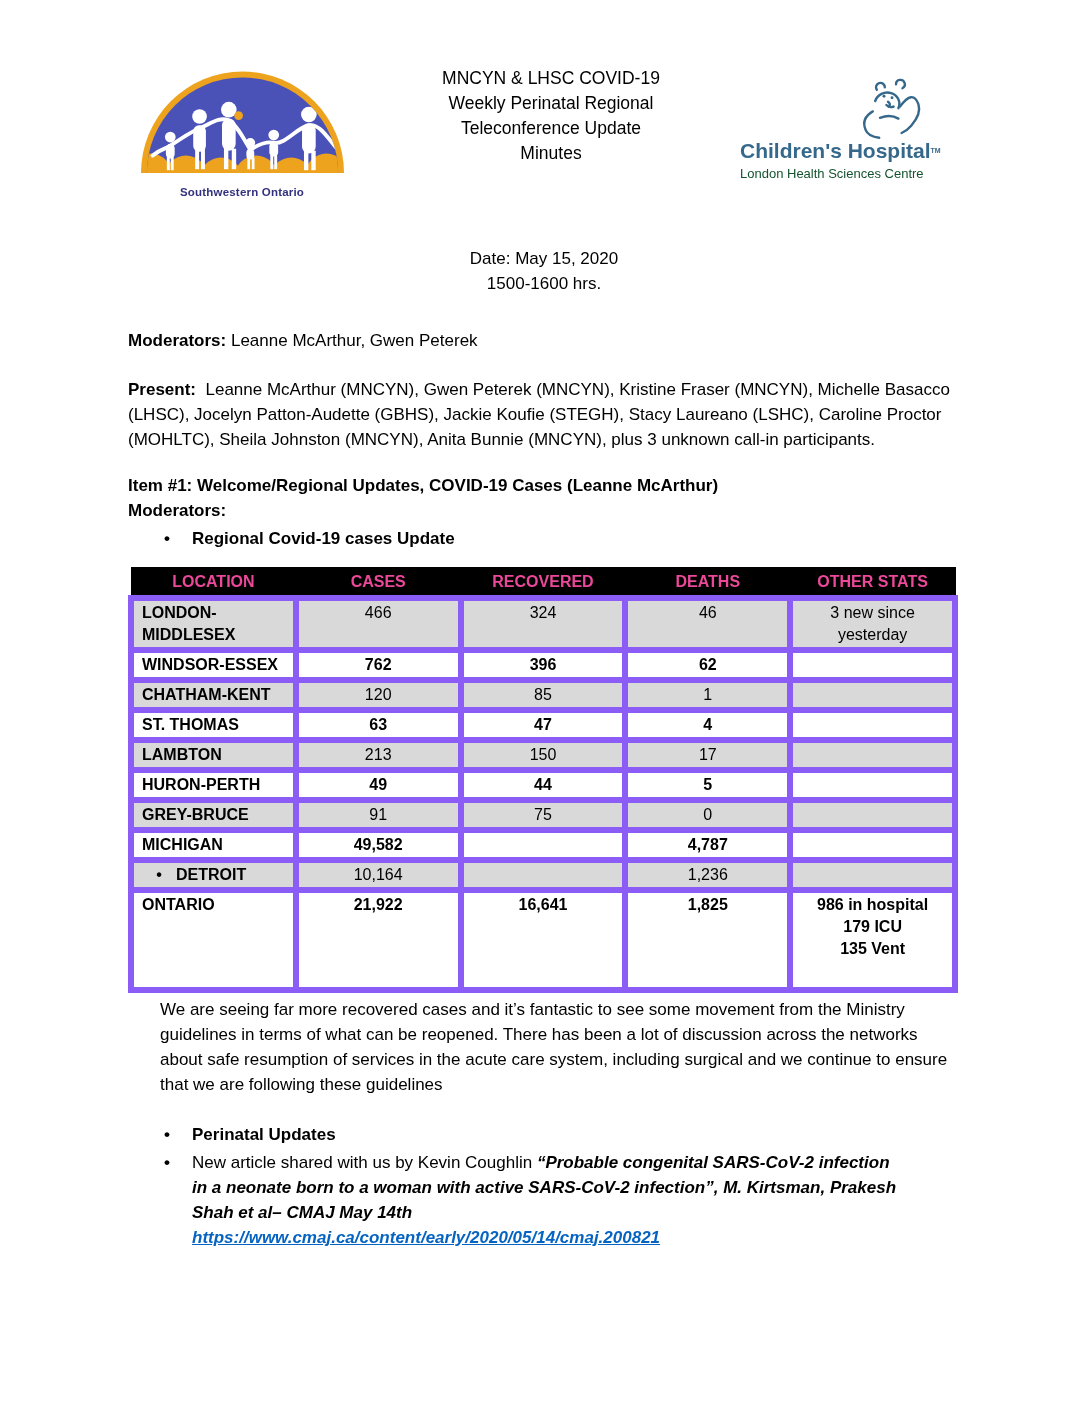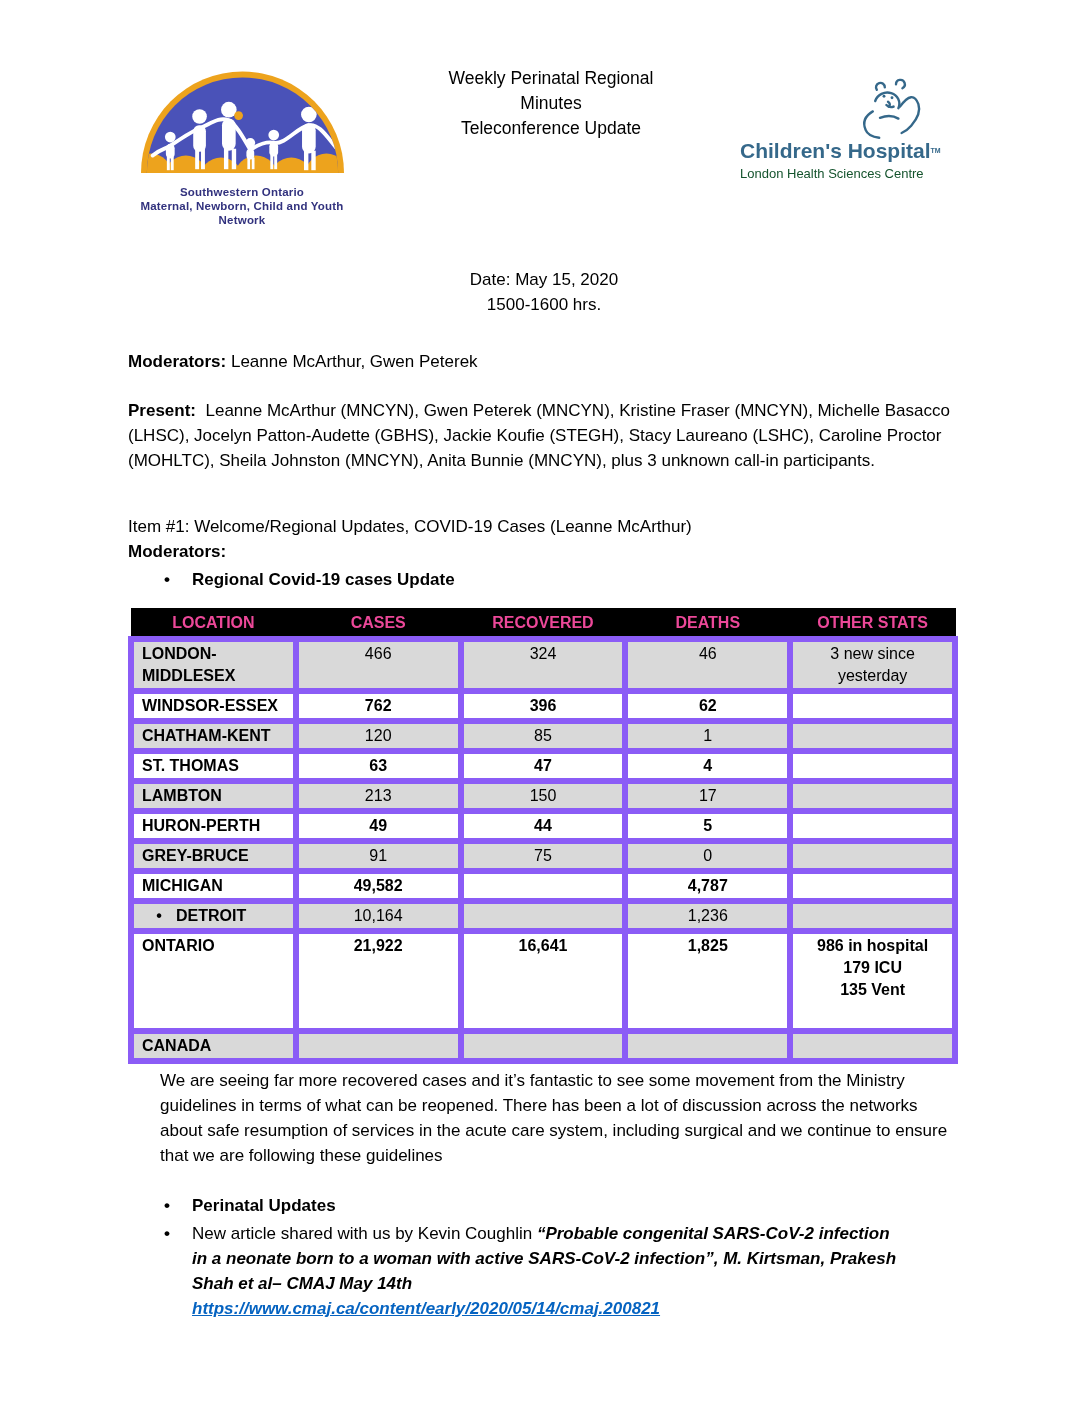--- a/index.html
+++ b/index.html
@@ -19,21 +19,21 @@
   .lr-text{position:absolute;left:0;top:82px;white-space:nowrap;}
   .lr-line1{font-size:21px;font-weight:bold;color:#35688a;line-height:26px;}
   .lr-line2{font-size:13px;color:#14532d;border-top:1px solid #35688a00;line-height:17px;}
   .tm{font-size:7px;color:#35688a;vertical-align:top;}
   
   .dateblock{text-align:center;margin-top:40px;}
   
   .mods{margin-top:32px;}
   .present{margin-top:24px;}
   b.inl{font-weight:bold;}
-  .item-head{margin-top:41px;font-weight:normal;}
+  .item-head{margin-top:21px;font-weight:bold;}
   .disc{font-weight:bold;}
   .bullet-row{display:flex;margin-left:36px;margin-top:3px;}
   .bdot{width:28px;flex:0 0 auto;font-weight:bold;}
   .btext-bold{font-weight:bold;}
   
   table.covid{border-collapse:collapse;width:830px;margin-top:16px;table-layout:fixed;}
   table.covid th{
     background:#000;color:#ec4899;font-weight:bold;font-size:16px;
     border:1px solid #000;padding:3px 6px;text-align:center;line-height:21px;
   }
@@ -100,27 +100,27 @@
           <rect x="137.5" y="88" width="9" height="15" rx="4.5" fill="#fff"></rect>
           <rect x="138.5" y="101" width="3" height="15" fill="#fff"></rect>
           <rect x="142.5" y="101" width="3" height="15" fill="#fff"></rect>
           <circle cx="178" cy="60" r="8" fill="#fff"></circle>
           <rect x="171" y="69" width="14" height="31" rx="7" fill="#fff"></rect>
           <rect x="173" y="97" width="4.5" height="20" fill="#fff"></rect>
           <rect x="180.5" y="97" width="4.5" height="20" fill="#fff"></rect>
         </g>
       </svg>
       <div class="logo-left-caption">Southwestern Ontario</div>
-      <div class="logo-left-caption">Maternal, Newborn, Child and Youth Network</div>
     </div>
 
     <div class="title-center">
+      <div>MNCYN &amp; LHSC COVID-19</div>
       <div>Weekly Perinatal Regional</div>
+      <div>Teleconference Update</div>
       <div>Minutes</div>
-      <div>Teleconference Update</div>
     </div>
 
     <div class="logo-right">
       <svg class="bear-svg" width="120" height="82" viewBox="0 0 150 100">
         <g stroke="#35688a" stroke-width="3" fill="none" stroke-linecap="round">
           <path d="M66,16 a5.5,5.5 0 1 1 10,-3"></path>
           <path d="M90,9 a5.5,5.5 0 1 1 8,5"></path>
           <path d="M64,30 a15.5,14.5 -15 1 1 29,9"></path>
           <path d="M80,31 q4,3 1,6"></path>
           <path d="M78,35 q4,4 9,2"></path>
@@ -242,27 +242,20 @@
           <td class="num">1,236</td>
           <td class="num"></td>
         </tr>
         <tr class="boldrow tallrow">
           <td class="loc">ONTARIO</td>
           <td class="num">21,922</td>
           <td class="num">16,641</td>
           <td class="num">1,825</td>
           <td class="num">986 in hospital<br>179 ICU<br>135 Vent</td>
         </tr>
-        <tr class="shaded">
-          <td class="loc">CANADA</td>
-          <td class="num"></td>
-          <td class="num"></td>
-          <td class="num"></td>
-          <td class="num"></td>
-        </tr>
       </tbody>
   </table>
 
   <div class="para">We are seeing far more recovered cases and it’s fantastic to see some movement from the Ministry guidelines in terms of what can be reopened. There has been a lot of discussion across the networks about safe resumption of services in the acute care system, including surgical and we continue to ensure that we are following these guidelines</div>
 
   <div class="blist">
     <div class="bullet-row">
       <span class="bdot">•</span>
       <span class="btext-bold">Perinatal Updates</span>
     </div>

